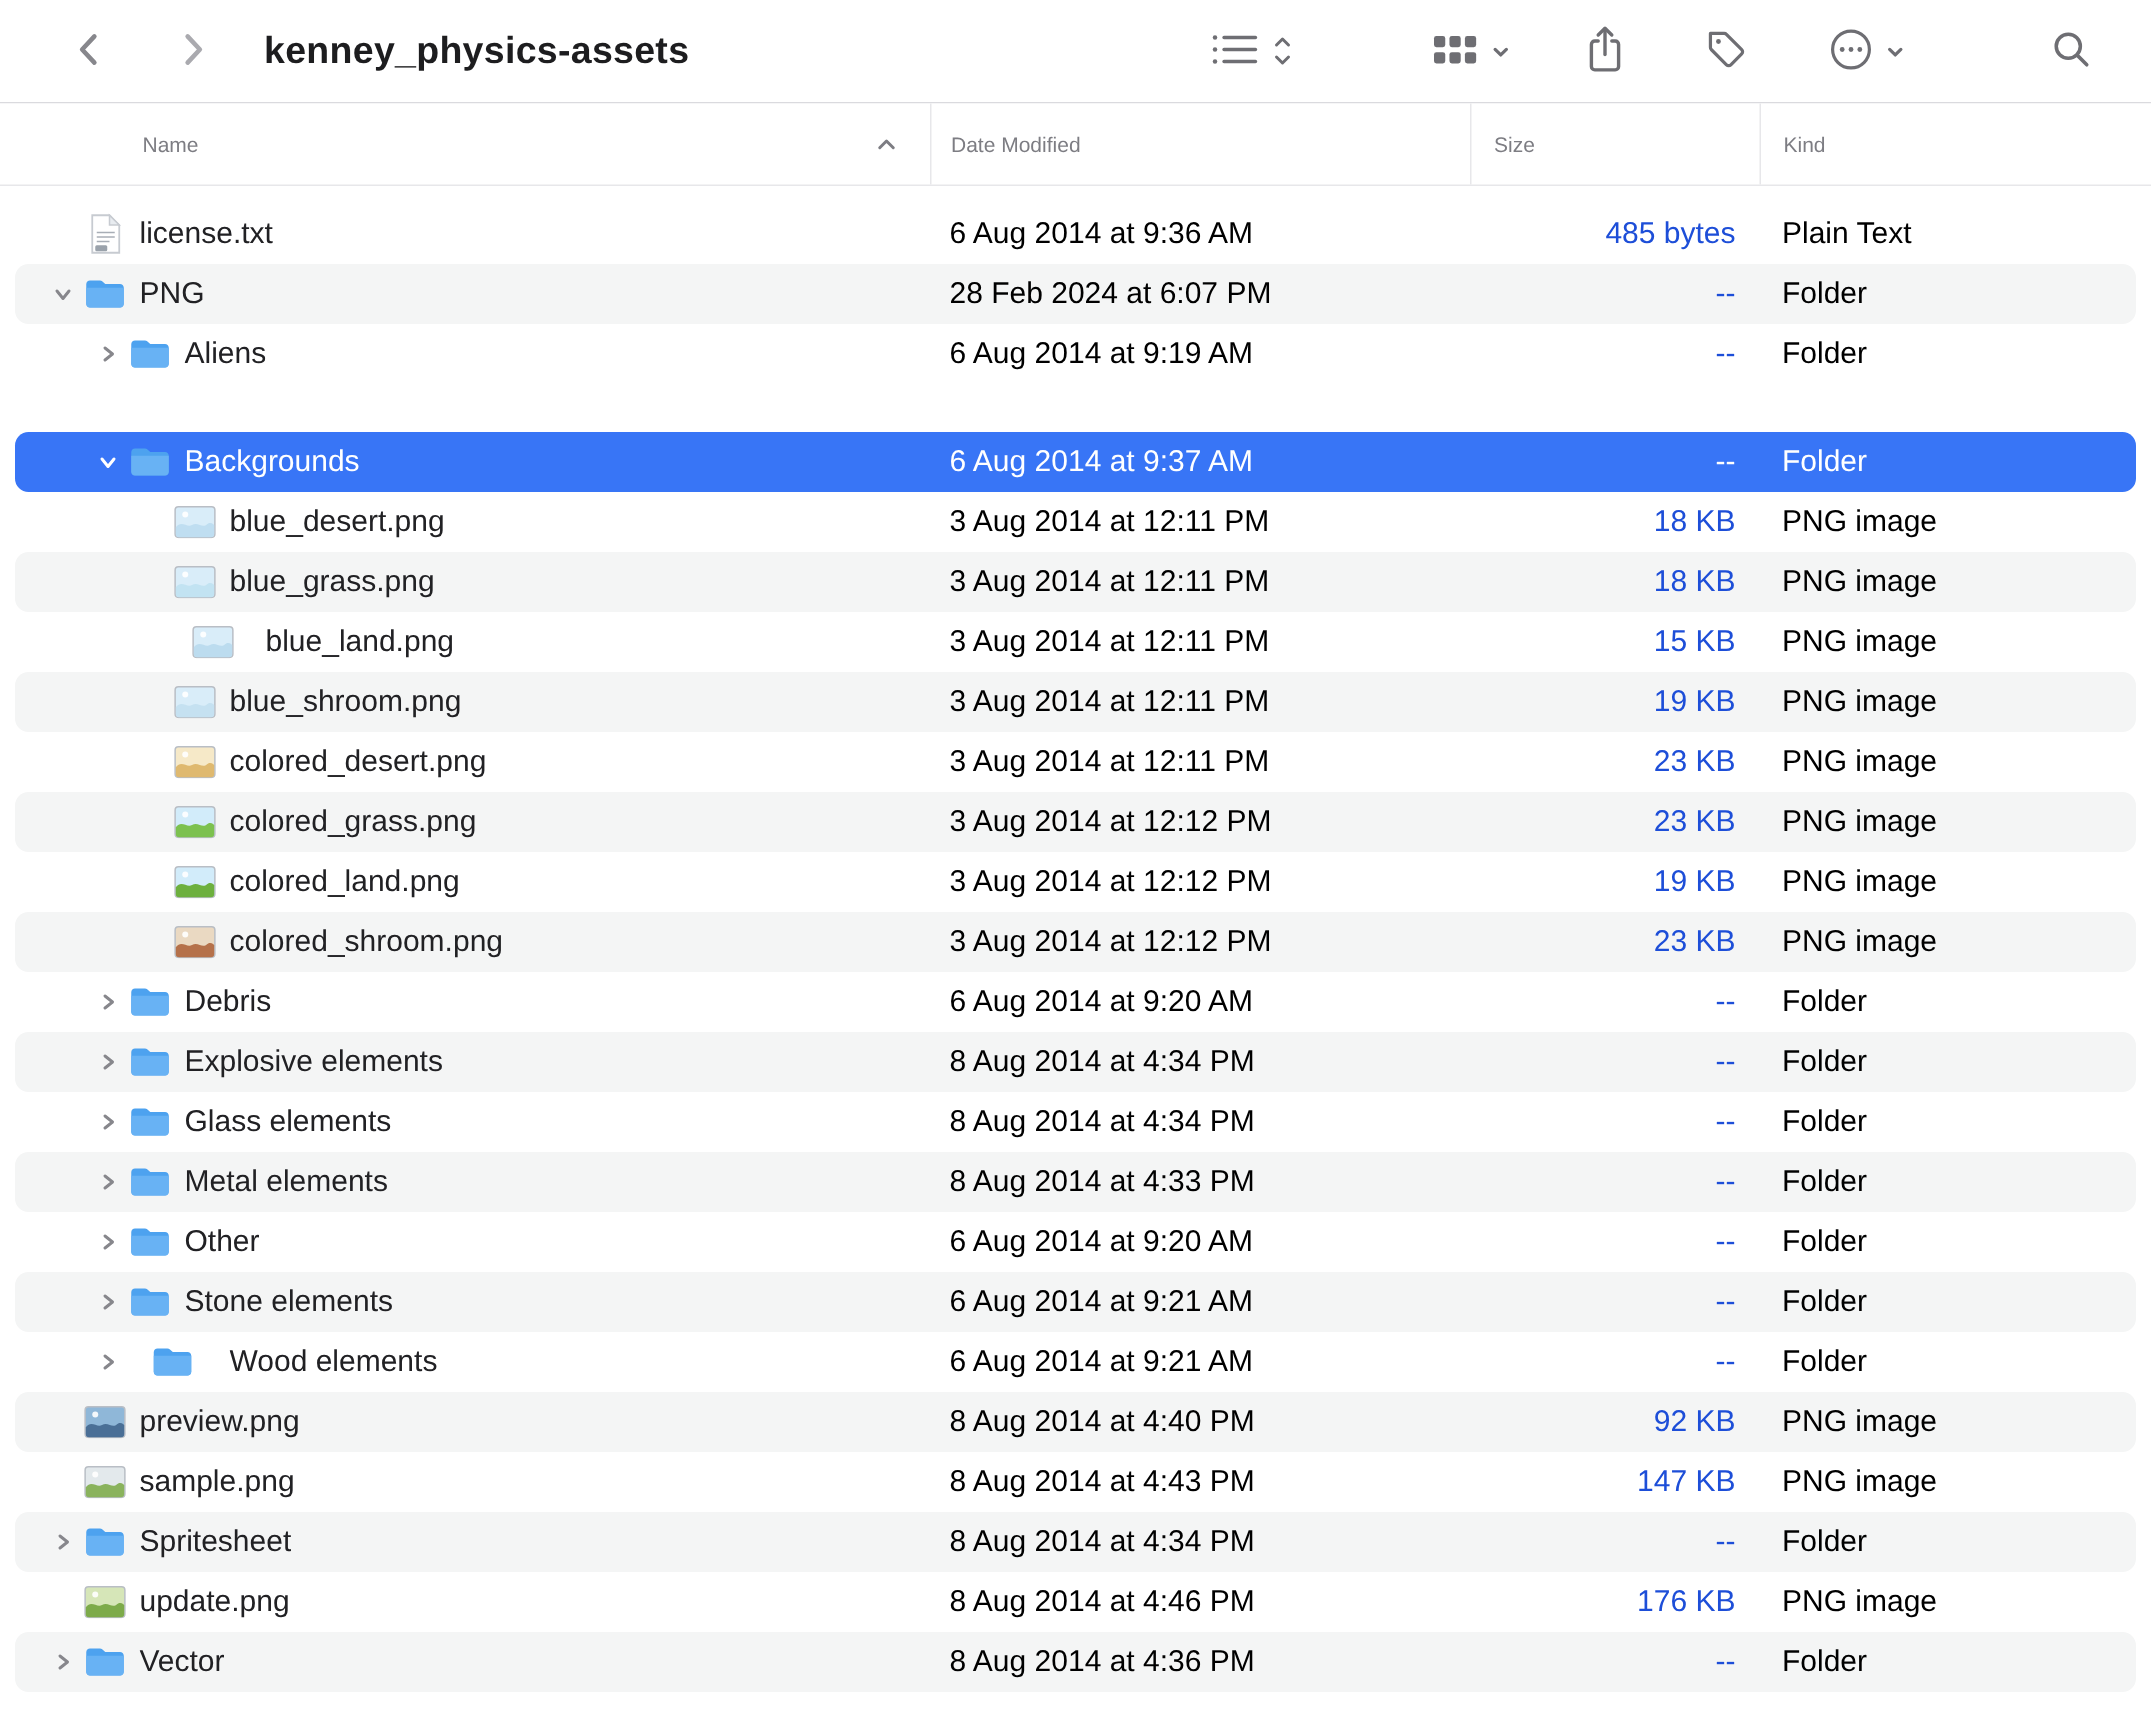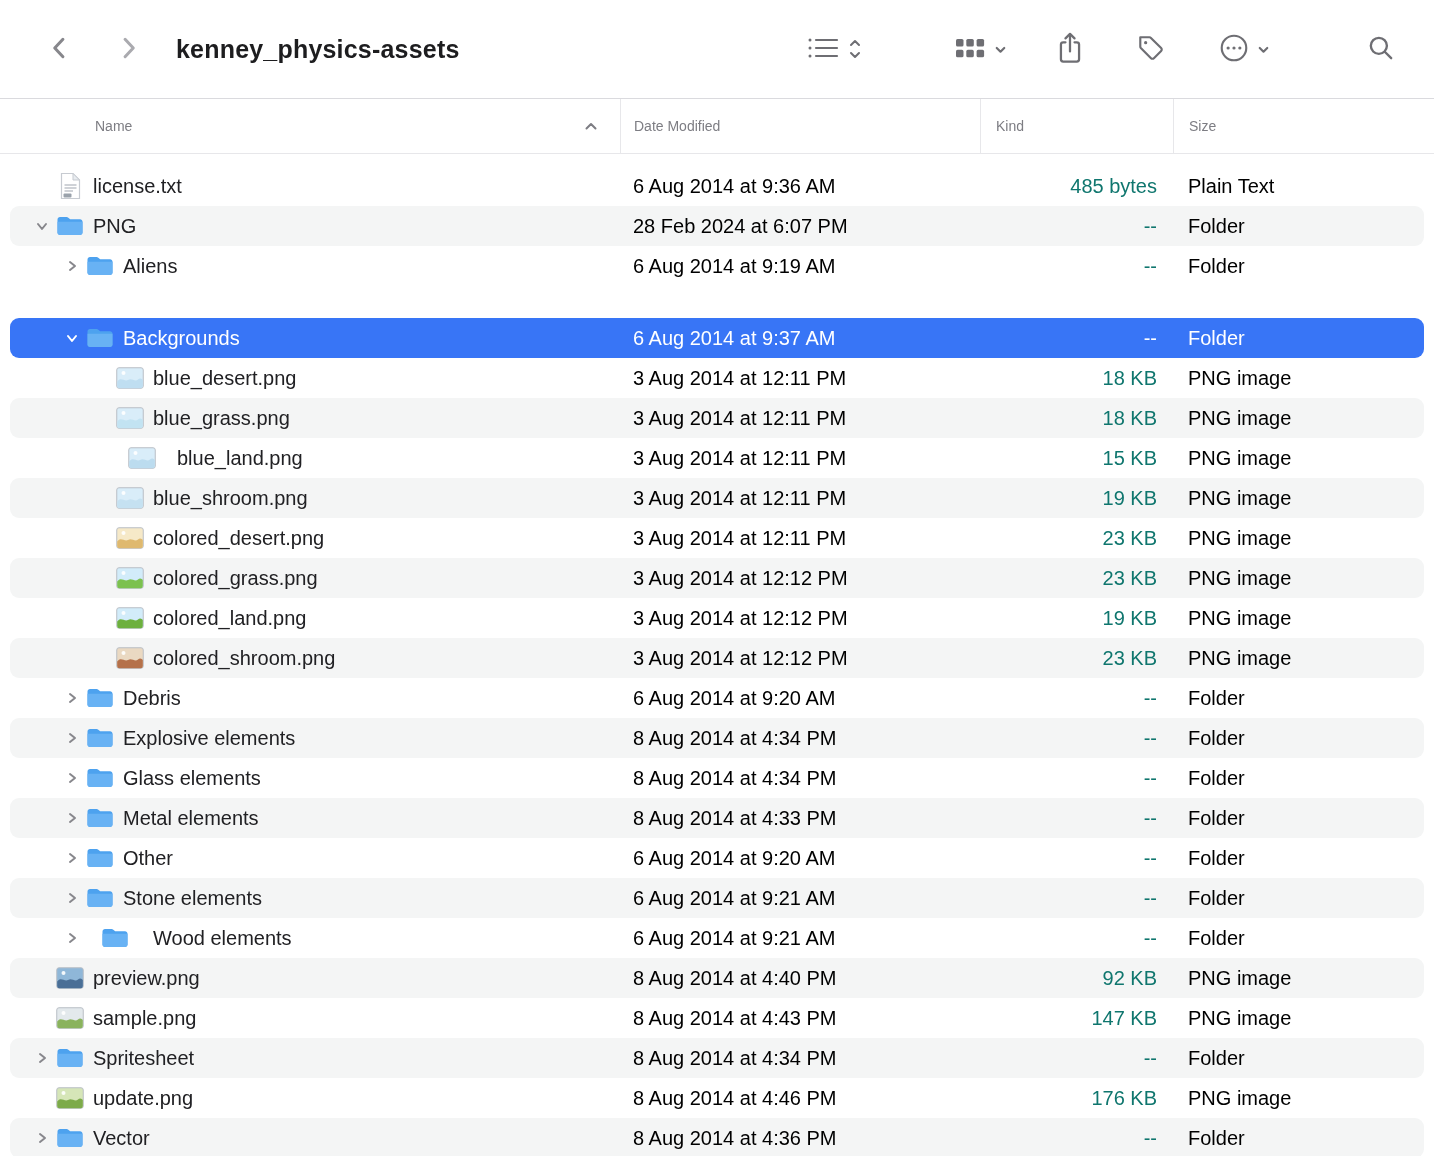--- a/index.html
+++ b/index.html
@@ -7,21 +7,21 @@
   body {
     width:1434px; height:1156px; overflow:hidden;
     background:#ffffff;
     font-family:"Liberation Sans", sans-serif;
     -webkit-font-smoothing:antialiased;
   }
   .window { width:1434px; height:1156px; display:flex; flex-direction:column; background:#fff; }
 
   
   .toolbar {
-    height:99px; flex:none; display:flex; align-items:center;
+    height:69px; flex:none; display:flex; align-items:center;
     padding-left:40px; border-bottom:1px solid #dadade; background:#fff;
   }
   .nav-btn { background:none; border:none; padding:0; width:40px; height:44px;
     display:flex; align-items:center; justify-content:center; cursor:pointer; }
   .nav-btn + .nav-btn { margin-left:28px; }
   .win-title { font-size:25px; font-weight:700; color:#1d1d1f; margin:0 0 0 28px; letter-spacing:.2px; }
   .tb-right { margin-left:auto; display:flex; align-items:center; padding-right:38px; }
   .tb-ctl { display:flex; align-items:center; background:none; border:none; padding:0; cursor:pointer; }
   .tb-ctl .cdown { margin-left:6px; display:flex; }
   .ml90{margin-left:90px;} .ml48{margin-left:48px;} .ml52{margin-left:52px;} .ml95{margin-left:95px;}
@@ -43,21 +43,21 @@
   .row {
     display:grid; grid-template-columns:610px 360px 193px 1fr;
     align-items:center; height:40px; border-radius:9px;
   }
   .row.stripe { background:#f4f5f5; }
   .row.selected { background:#3875f6;margin-top:32px; }
   .cell { font-size:20px; white-space:nowrap; overflow:hidden; }
   .cell.name { display:flex; align-items:center; color:#212124; }
   .cell.date, .cell.kind { color:#000000; padding-left:13px; }
   .cell.kind { padding-left:15px; }
-  .cell.size { color:#0f766e; text-align:right; padding-right:16px; }
+  .cell.size { color:#1d4ed8; text-align:right; padding-right:16px; }
   .row.selected .cell, .row.selected .cell.name { color:#fff; }
   .chev { width:24px; flex:none; display:flex; justify-content:center; align-items:center; color:#87878c; }
   .chev.expanded svg { transform:rotate(90deg); }
   .row.selected .chev { color:#ffffff; }
   .ficon { width:32px; flex:none; display:flex; justify-content:center; align-items:center; margin-right:7px; }
   .fname { overflow:hidden; text-overflow:ellipsis; }
 </style>
 </head>
 <body>
 
@@ -167,22 +167,22 @@
   <div class="colheaders">
     <div class="ch c-name">
       <span>Name</span>
       <span>
         <svg width="14" height="10" viewBox="0 0 14 10" fill="none" stroke="#7d7d83" stroke-width="2" stroke-linecap="round" stroke-linejoin="round">
             <path d="M2.5 7.5 L7 3 L11.5 7.5"></path>
           </svg>
       </span>
     </div>
     <div class="ch c-date">Date Modified</div>
+    <div class="ch c-size">Size</div>
     <div class="ch c-kind">Kind</div>
-    <div class="ch c-size">Size</div>
   </div>
 
   <div class="list">
       <div class="row">
       <div class="cell name" style="padding-left: 20px;">
         <span class="chev"></span>
         <span class="ficon">
             <svg width="23" height="28" viewBox="0 0 23 28">
               <path d="M2.5 1.5 h11.5 l6.5 6.5 v18.5 h-18 Z" fill="#ffffff" stroke="#c7cbd1" stroke-width="1.2"></path>
               <path d="M14 1.5 v6.5 h6.5 Z" fill="#e8ecf0" stroke="#c7cbd1" stroke-width="1"></path>

